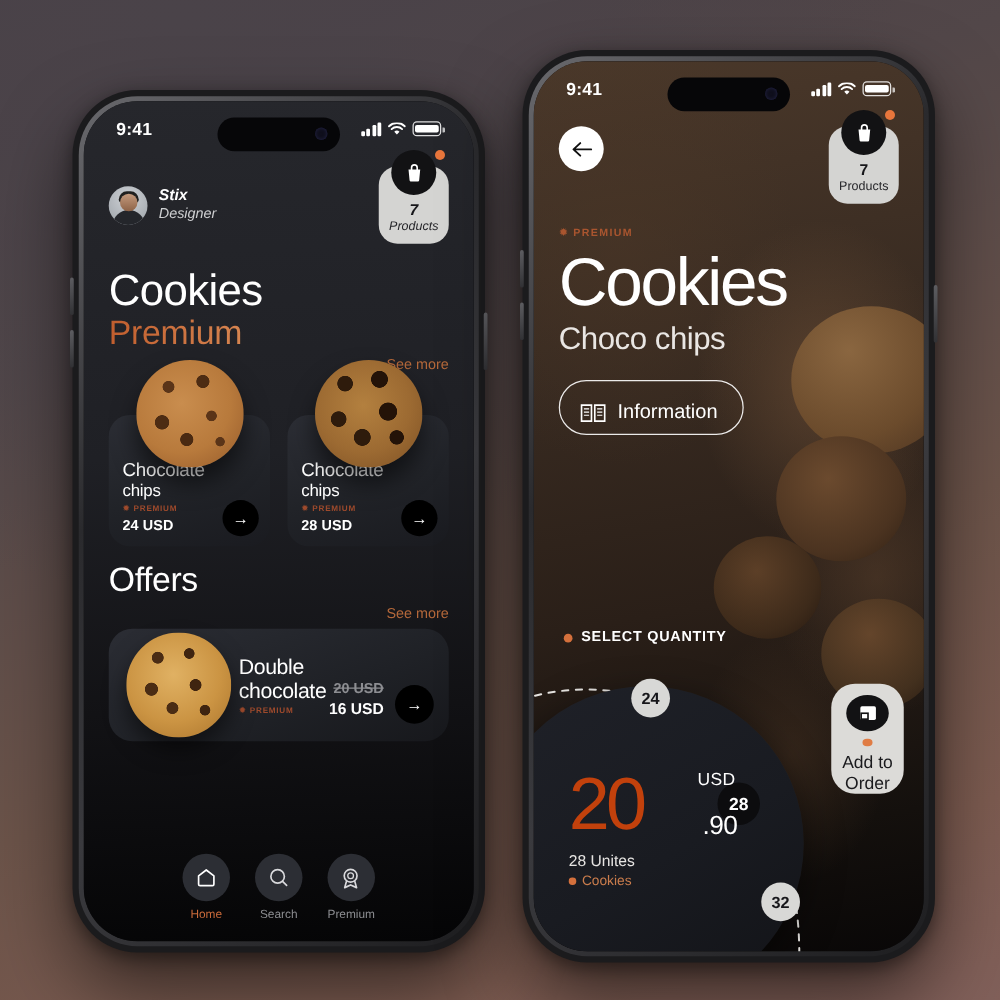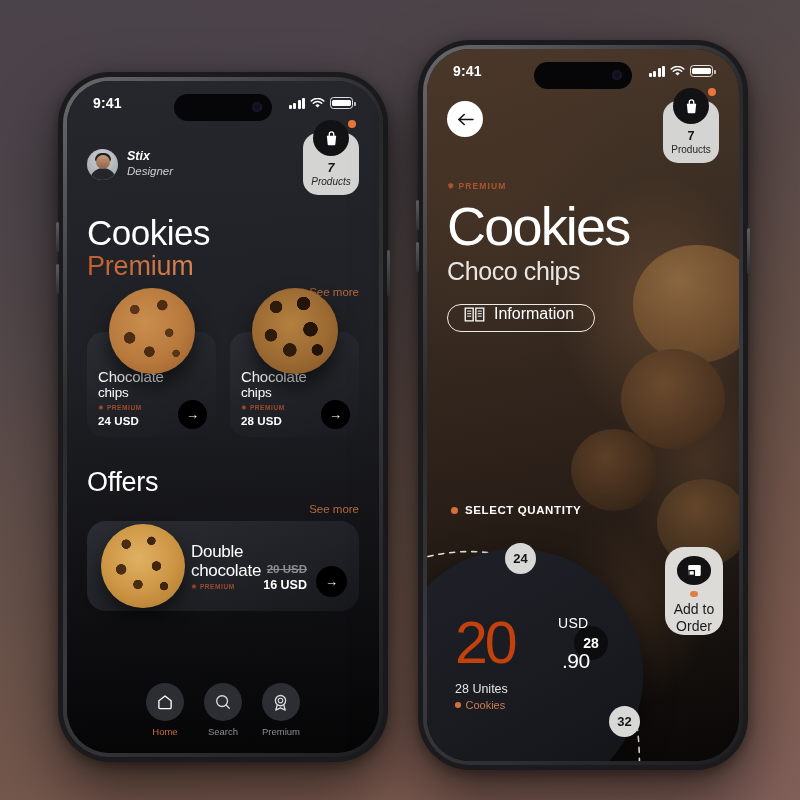--- a/index.html
+++ b/index.html
@@ -103,21 +103,21 @@
   .card h3 { color:#fff; font-size:15px; font-weight:400; line-height:1.1; letter-spacing:-.2px; }
   .card h4 { color:#fff; font-size:13.5px; font-weight:400; line-height:1.2; letter-spacing:-.2px; }
   .prem { display:flex; align-items:center; gap:3px; margin-top:3px; }
   .prem .pico { color:#9e4a2c; font-size:7px; line-height:1; }
   .prem .ptxt { color:#9e4a2c; font-size:6.5px; font-weight:bold; letter-spacing:.6px; }
   .price { color:#fff; font-size:11.5px; font-weight:bold; margin-top:4px; letter-spacing:.1px; }
   .goround { position:absolute; right:9px; bottom:8px; width:29px; height:29px; border-radius:50%;
              background:#000; display:flex; align-items:center; justify-content:center;
              color:#fff; font-size:13px; }
 
-  .h2 { color:#fff; font-size:27px; font-weight:400; margin-top:30px; letter-spacing:-.3px; }
+  .h2 { color:#fff; font-size:27px; font-weight:400; margin-top:12px; letter-spacing:-.3px; }
   .offer { margin-top:6px; background:linear-gradient(160deg,#2b2d34,#1f2126 60%,#17181c);
            border-radius:19px; height:90px; position:relative; display:flex; align-items:center;
            padding-left:104px; }
   .offer .cookie-o { position:absolute; left:14px; top:50%; transform:translateY(-50%);
            width:84px; height:84px; border-radius:50%; box-shadow:0 10px 18px rgba(0,0,0,.5);
            background:
       radial-gradient(circle at 30% 24%,#4a2c14 4.5px,transparent 5px),
       radial-gradient(circle at 60% 20%,#3f2410 4px,transparent 4.5px),
       radial-gradient(circle at 24% 54%,#4a2c14 5px,transparent 5.5px),
       radial-gradient(circle at 66% 50%,#3f2410 4.5px,transparent 5px),
@@ -151,21 +151,21 @@
 
   .back { width:36px; height:36px; border-radius:50%; background:#fff;
           display:flex; align-items:center; justify-content:center; font-size:16px; color:#111; }
   .rprem { display:flex; align-items:center; gap:4px; margin-top:18px; }
   .rprem .pico { color:#a9552f; font-size:9px; }
   .rprem .ptxt { color:#a9552f; font-size:8.5px; font-weight:bold; letter-spacing:1.1px; }
   .rh1 { color:#fff; font-size:54px; font-weight:400; letter-spacing:-1.8px; line-height:1; margin-top:8px; }
   .rh2 { color:#e9e6e3; font-size:25px; font-weight:400; letter-spacing:-.4px; margin-top:4px; }
   .infobtn { margin-top:18px; display:inline-flex; align-items:center; gap:9px;
              border:1.6px solid rgba(255,255,255,.9); border-radius:22px;
-             padding:0 20px 8px 16px; color:#fff; font-size:16px; }
+             padding:16px 20px 8px 16px; color:#fff; font-size:16px; }
 
   .selq { position:absolute; left:24px; top:455px; display:flex; align-items:center; gap:7px; }
   .selq .d { width:7px; height:7px; border-radius:50%; background:#d4703c; }
   .selq .t { color:#fff; font-size:11.5px; font-weight:bold; letter-spacing:.6px; }
 
   .pricedisc { position:absolute; left:-36px; top:500px; width:252px; height:252px;
                border-radius:50%; background:linear-gradient(150deg,#1f2128,#191b21 55%,#121317);
                box-shadow:0 10px 30px rgba(0,0,0,.5); }
   .pricewrap { position:absolute; left:28px; top:568px; }
   .bignum { color:#c2410c; font-size:59px; font-weight:400; letter-spacing:-3px; line-height:.9;

